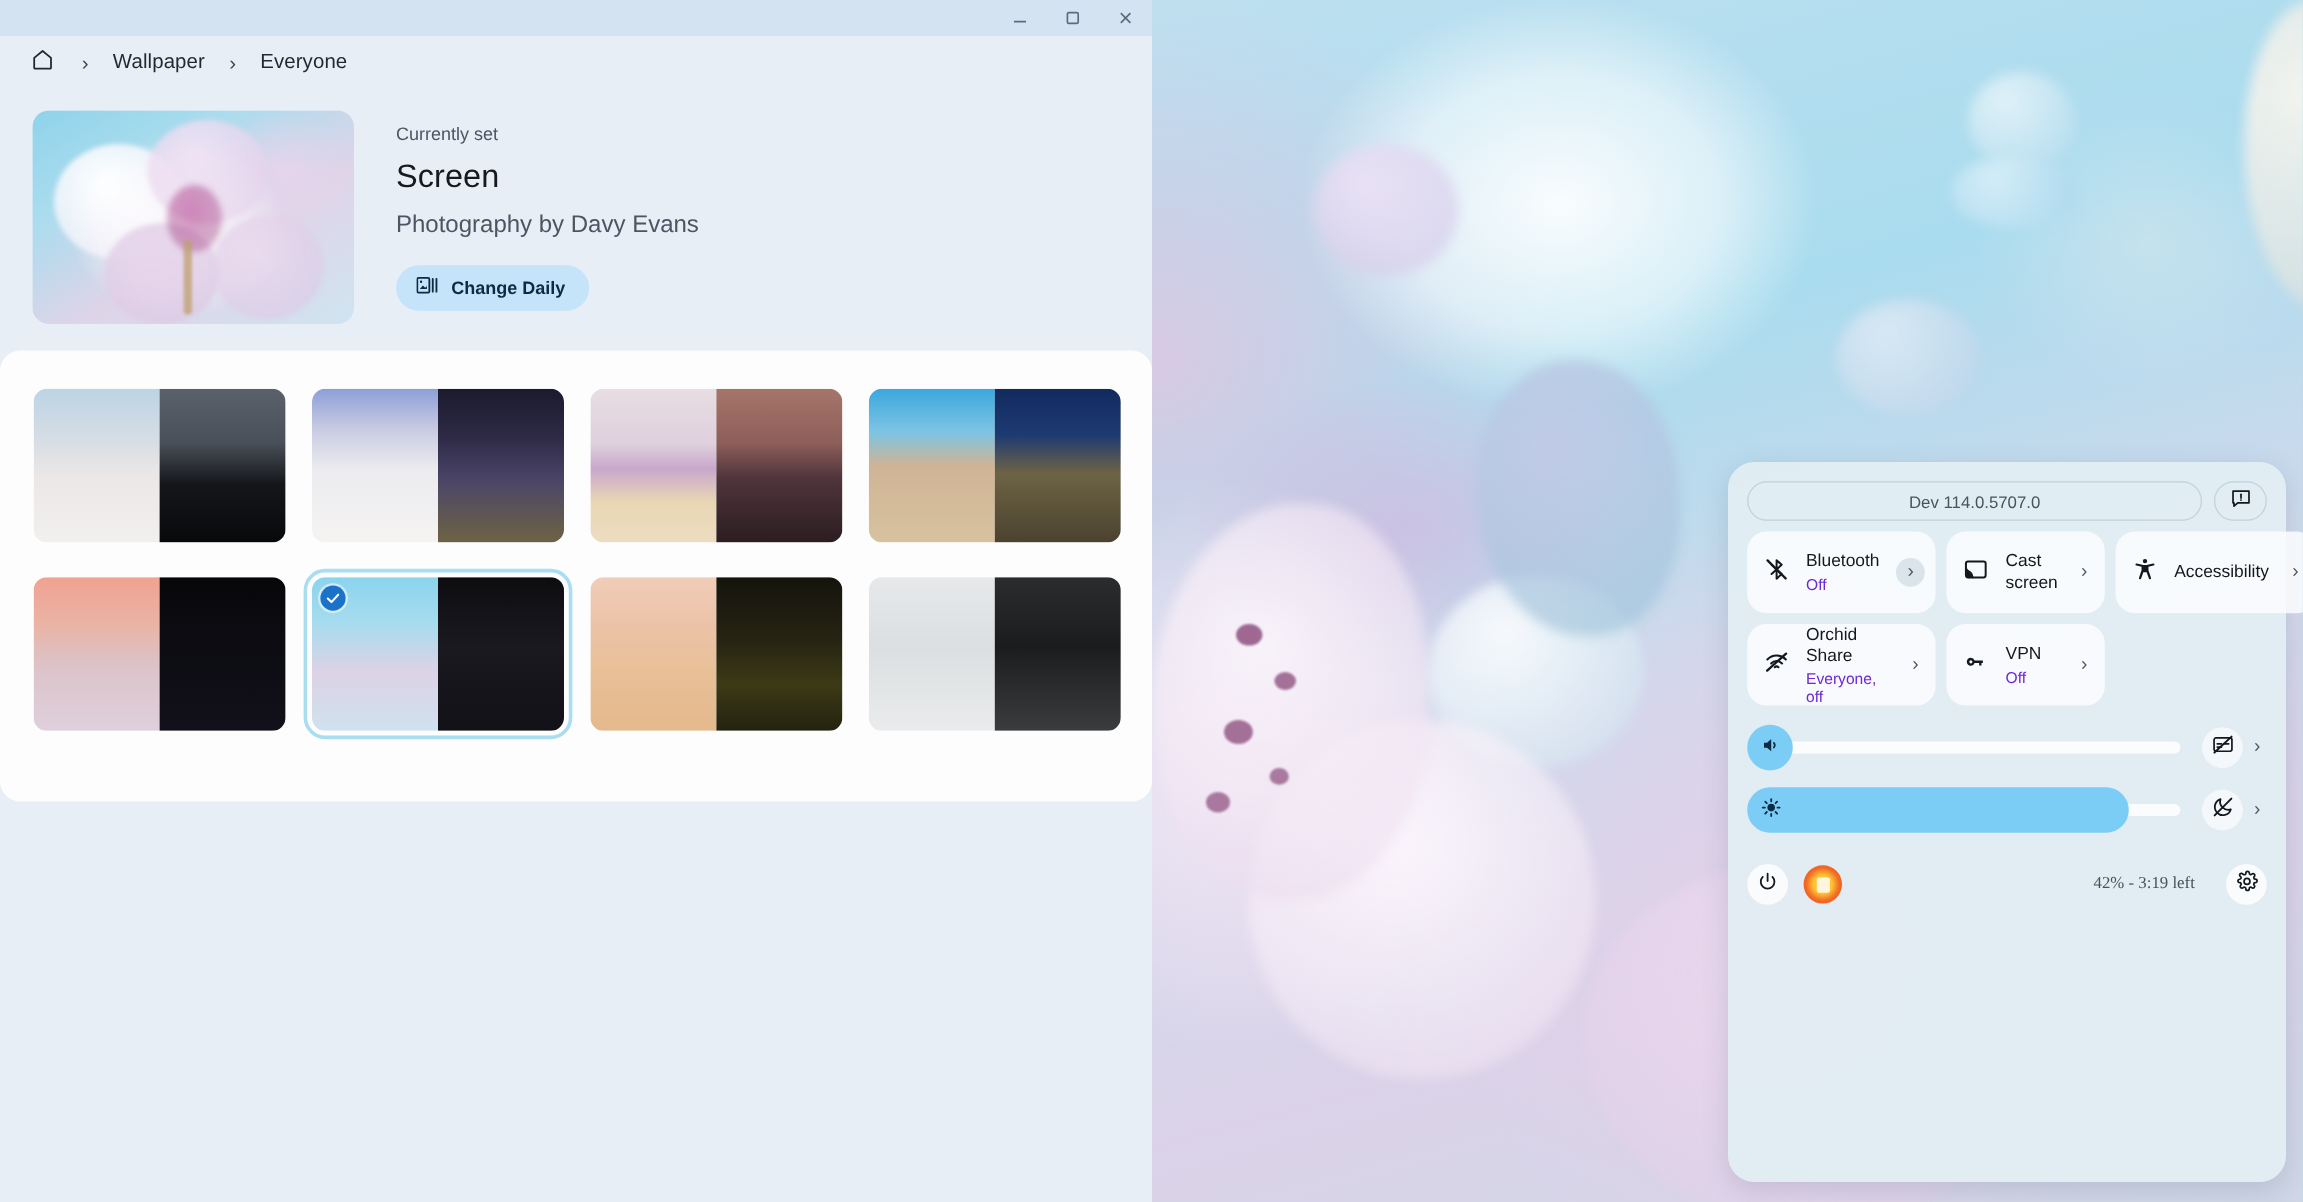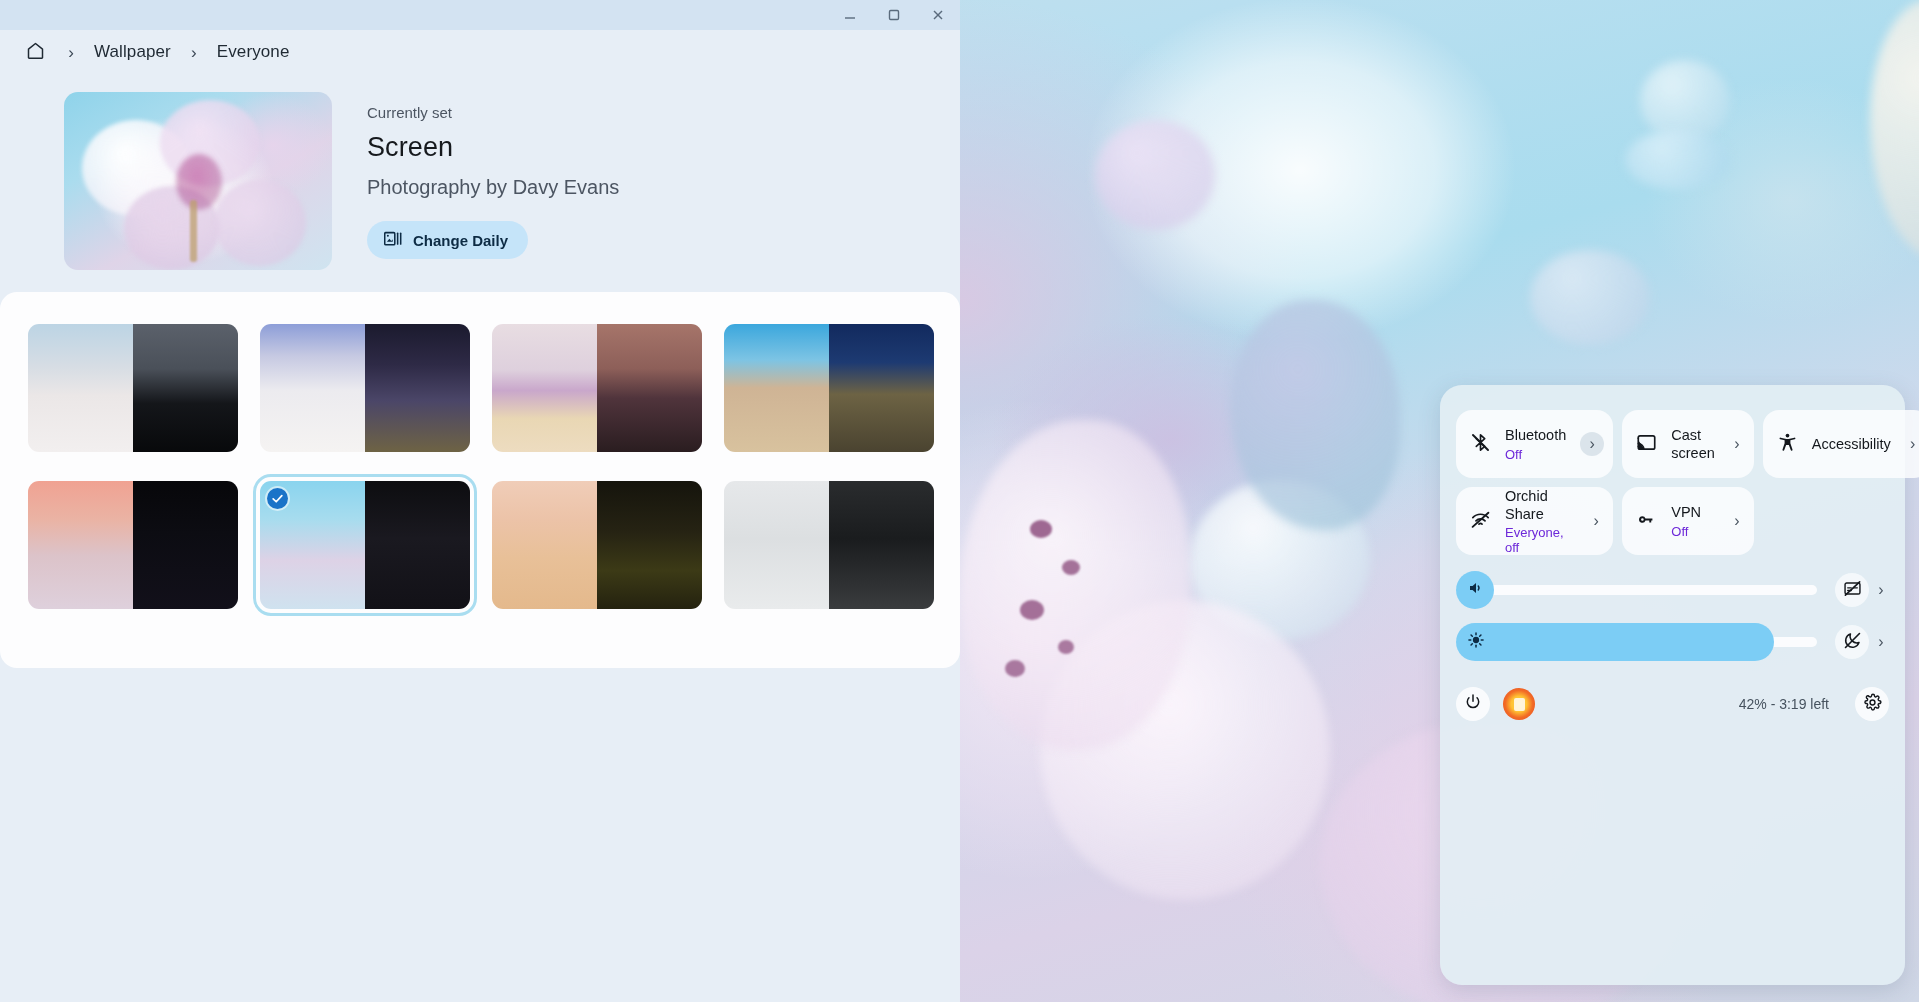--- a/index.html
+++ b/index.html
@@ -47,21 +47,21 @@
   
   .breadcrumb {
     position: absolute; top: 32px; left: 0; right: 0; height: 40px;
     display: flex; align-items: center; gap: 0px; padding-left: 18px;
   }
   .crumb-home { width: 34px; height: 34px; display:flex; align-items:center; justify-content:center; border-radius: 50%; }
   .crumb-sep { width: 38px; text-align: center; color: #3c4856; font-size: 17px; line-height: 1; }
   .crumb-text { font-size: 17px; color: #1f2933; padding: 3px 4px; letter-spacing: .1px; }
 
   
-  .hero { position: absolute; top: 82px; left: 0; width: 960px; height: 200px; margin-left: 37px; }
+  .hero { position: absolute; top: 82px; left: 0; width: 960px; height: 200px; }
   .hero-thumb {
     position: absolute; left: 27px; top: 10px; width: 268px; height: 178px;
     border-radius: 14px; overflow: hidden;
     background:
       radial-gradient(ellipse 120px 100px at 45% 55%, rgba(255,255,255,.97) 0%, rgba(250,244,250,.65) 45%, rgba(235,220,238,0) 75%),
       radial-gradient(ellipse 80px 70px at 78% 30%, rgba(232,212,236,.9) 0%, rgba(232,212,236,0) 75%),
       linear-gradient(150deg, #8fd3ea 0%, #aadcee 28%, #dfd4e8 60%, #cfe4f0 100%);
   }
   .orchid-petal { position: absolute; border-radius: 50%; filter: blur(2px); }
   .hero-info { position: absolute; left: 330px; top: 22px; }
@@ -157,21 +157,21 @@
   .slider-fill {
     position: absolute; left: 0; top: -14px; height: 38px; border-radius: 19px;
     background: #7ccdf5; display: flex; align-items: center; padding-left: 11px;
   }
   .slider-right { display: flex; align-items: center; gap: 4px; margin-left: 18px; }
   .slider-icon-btn {
     width: 34px; height: 34px; border-radius: 50%; background: rgba(250,252,253,.75);
     display: flex; align-items: center; justify-content: center; cursor: pointer;
   }
 
-  .qs-footer { display: flex; align-items: center; margin-top: 28px; gap: 13px; }
+  .qs-footer { display: flex; align-items: center; margin-top: 28px; gap: 13px; font-family: Liberation Serif, serif; }
   .power-btn { width: 34px; height: 34px; border-radius: 50%; background: rgba(252,253,254,.9);
     display:flex; align-items:center; justify-content:center; cursor: pointer; }
   .avatar {
     width: 32px; height: 32px; border-radius: 50%;
     background: radial-gradient(circle at 50% 50%, #ffd04a 0%, #ffc233 34%, #f26c26 60%, #e8441f 100%);
     display: flex; align-items: center; justify-content: center; cursor: pointer;
   }
   .avatar-glyph { width: 11px; height: 13px; border-radius: 2px; background: rgba(255,255,255,.82); }
   .qs-battery { margin-left: auto; font-size: 14px; color: #46525e; }
   .settings-btn { width: 34px; height: 34px; border-radius: 50%; background: rgba(252,253,254,.9);
@@ -317,20 +317,34 @@
               <div class="half" style="background: linear-gradient(rgb(230, 232, 234) 0%, rgb(220, 223, 225) 45%, rgb(233, 235, 236) 100%);"></div>
               <div class="half" style="background: linear-gradient(rgb(42, 44, 46) 0%, rgb(26, 28, 30) 45%, rgb(58, 60, 62) 100%);"></div>
             </div>
           </div>
         </div>
     </div>
   </div>
 
   <div class="qs">
 
+    <div class="qs-header">
+      <div class="qs-version">
+        <span>Dev 114.0.5707.0</span>
+      </div>
+      <div class="qs-feedback">
+        <span>
+          <svg width="19" height="19" viewBox="0 0 24 24" fill="none" stroke="#14181d" stroke-width="1.8">
+            <path d="M3.6 4.2h16.8v12.2H8.6L4.6 20v-3.6H3.6z" stroke-linejoin="round"></path>
+            <line x1="12" y1="7.4" x2="12" y2="11.4" stroke-linecap="round"></line>
+            <circle cx="12" cy="13.6" r=".95" fill="#14181d" stroke="none"></circle>
+          </svg>
+        </span>
+      </div>
+    </div>
 
 
     <div class="qs-grid" id="qs-tiles">
         <div class="qs-tile">
           <span><svg width="21" height="21" viewBox="0 0 24 24" fill="none" stroke="#14181d" stroke-width="1.9" stroke-linecap="round" stroke-linejoin="round">
               <path d="M7.2 7.6 16.8 16.4 12 20.8V3.2l4.8 4.4L7.2 16.4"></path>
               <line x1="3.4" y1="3.4" x2="20.6" y2="20.6" stroke-width="2.2"></line>
             </svg></span>
           <div class="qs-tile-txt">
             <div class="qs-tile-title">Bluetooth</div>

